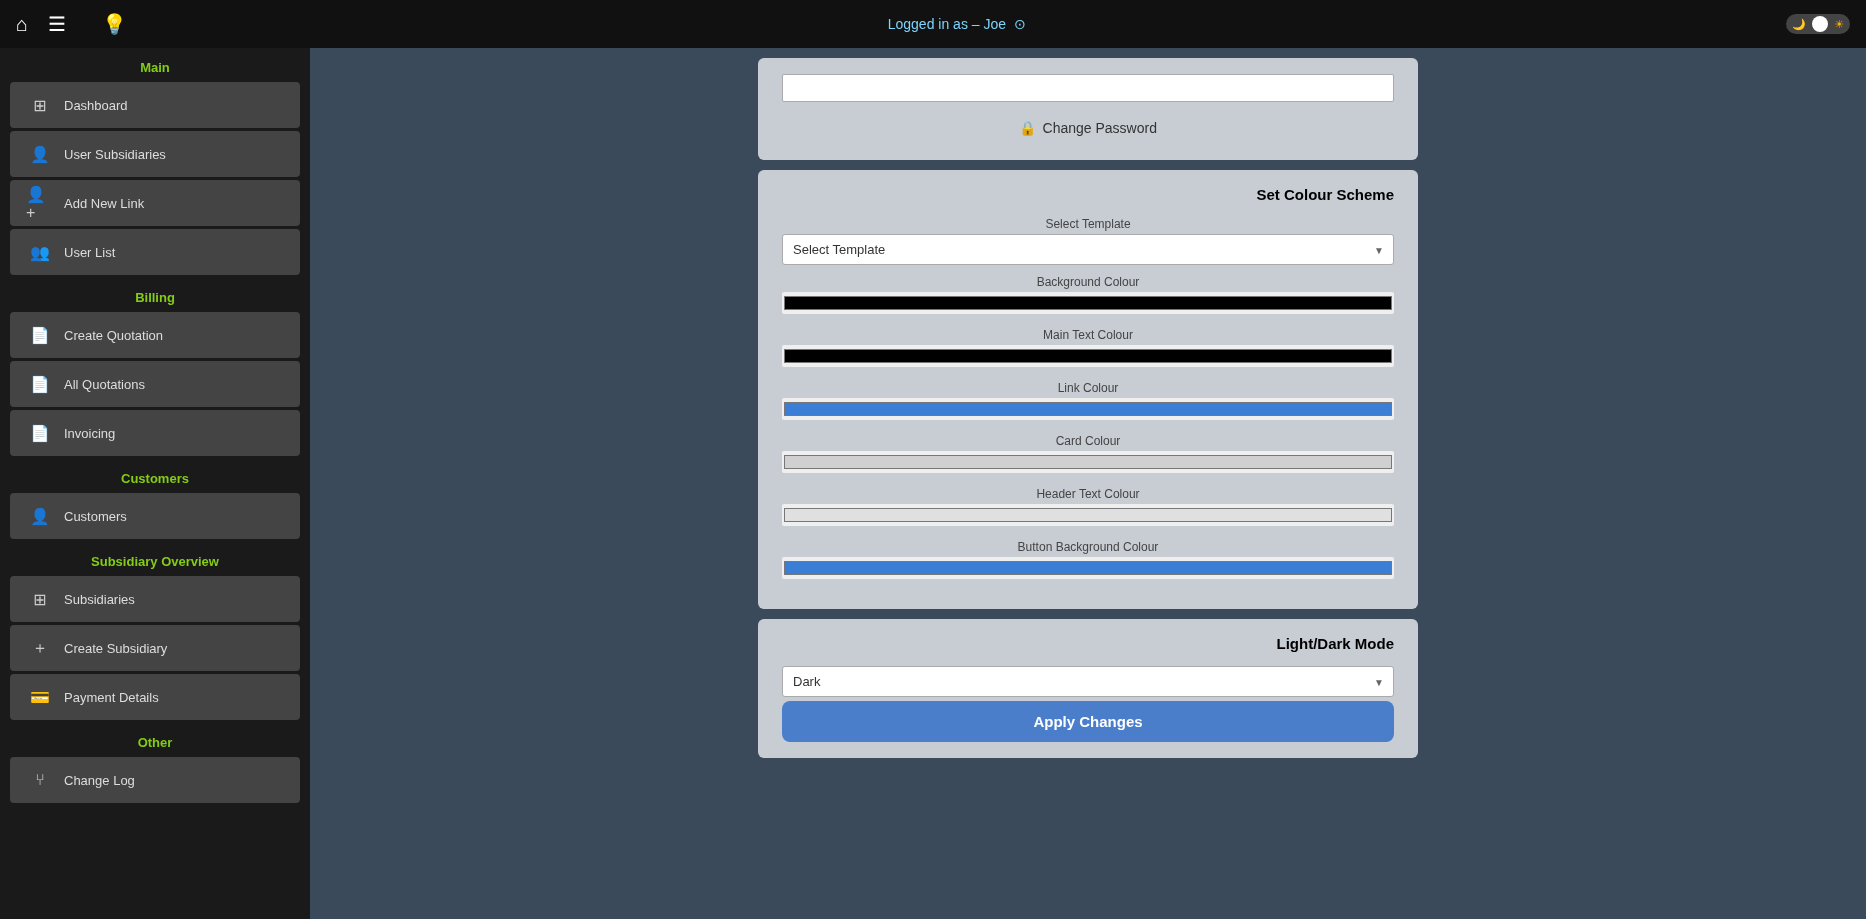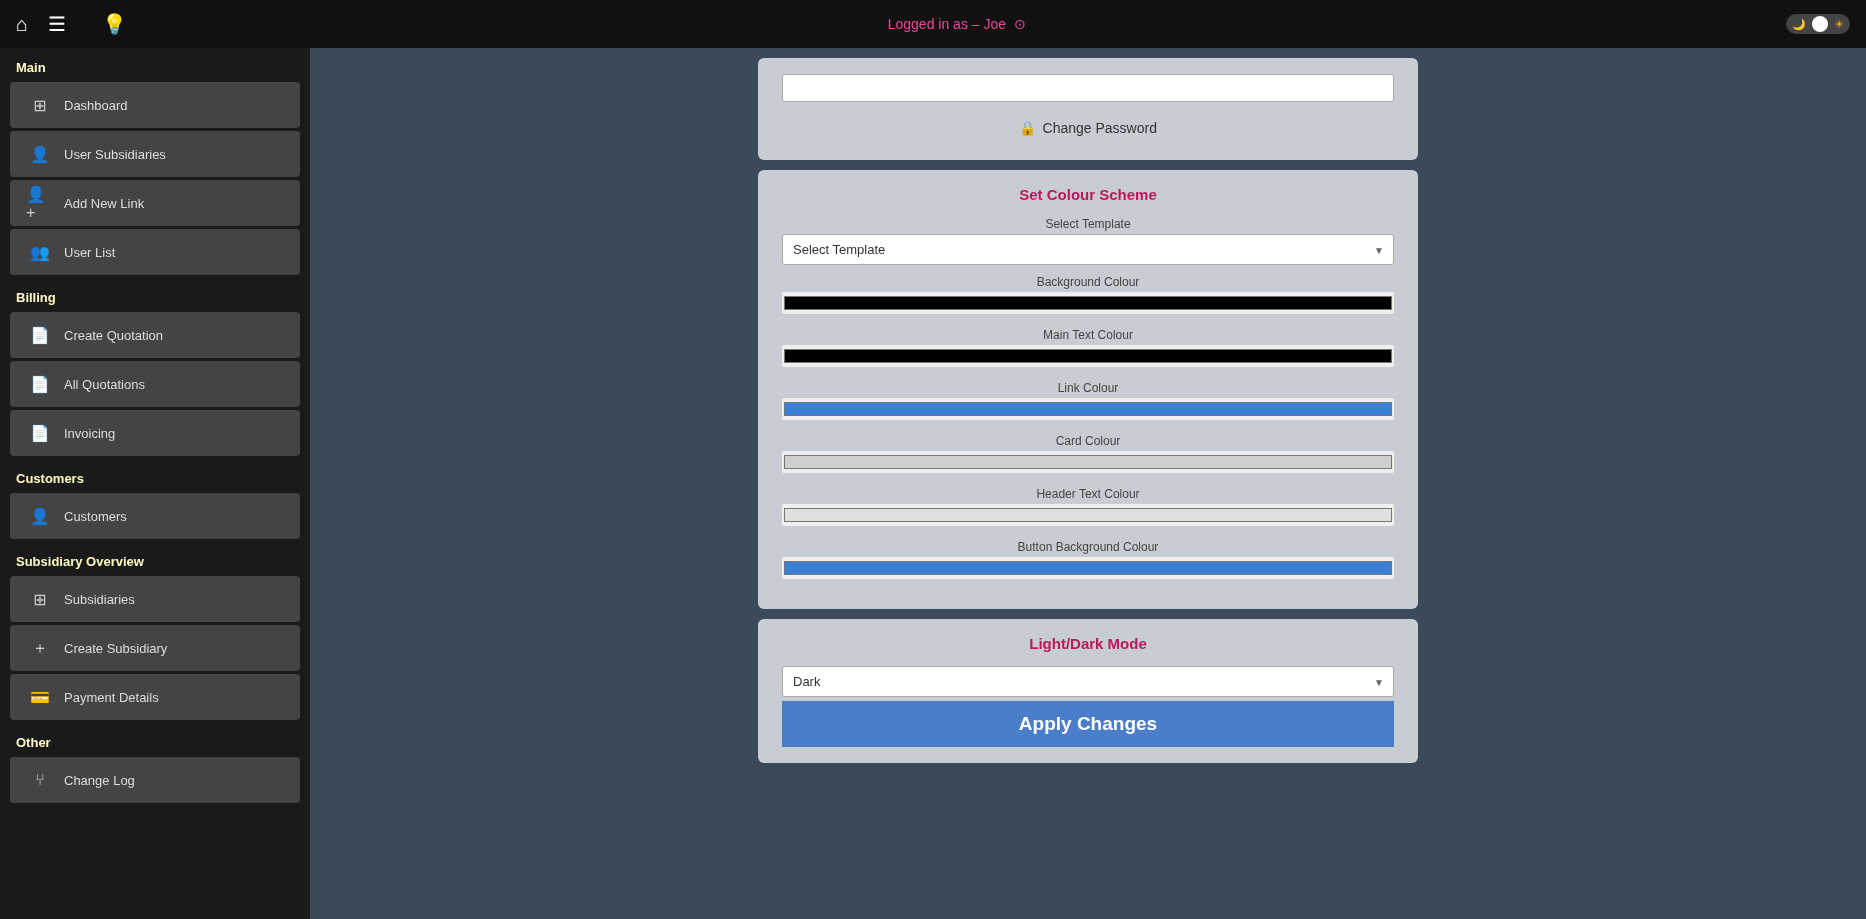--- a/index.html
+++ b/index.html
@@ -18,21 +18,21 @@
       top: 0; left: 0; right: 0;
       height: 48px;
       background: #111;
       display: flex;
       align-items: center;
       justify-content: space-between;
       padding: 0 16px;
       z-index: 100;
     }
     .topbar-left { display: flex; align-items: center; gap: 20px; }
-    .topbar-center { color: #ec4899; font-size: 14px; }
+    .topbar-center { color: #7dd3fc; font-size: 14px; }
     .topbar-right { display: flex; align-items: center; gap: 8px; }
 
     .home-icon { color: #fff; font-size: 20px; cursor: pointer; }
     .menu-icon { color: #fff; font-size: 20px; cursor: pointer; }
     .bulb-icon { color: #f0c040; font-size: 20px; cursor: pointer; margin-left: 16px; }
 
     .toggle-switch {
       display: flex;
       align-items: center;
       background: #444;
@@ -53,24 +53,25 @@
     
     .sidebar {
       width: 310px;
       background: #1a1a1a;
       padding-top: 48px;
       flex-shrink: 0;
       overflow-y: auto;
       height: 919px;
     }
     .sidebar-section-label {
-      color: #fef9c3;
+      color: #84cc16;
       font-size: 13px;
       padding: 12px 16px 4px 16px;
       font-weight: bold;
+      text-align: center;
     }
     .sidebar-item {
       display: flex;
       align-items: center;
       gap: 10px;
       padding: 9px 16px;
       margin: 3px 10px;
       border-radius: 4px;
       background: #444;
       cursor: pointer;
@@ -104,25 +105,25 @@
 
     
     .card {
       background: #c8cdd4;
       border-radius: 6px;
       padding: 16px 24px;
       margin-bottom: 10px;
       color: #333;
     }
     .card-title {
-      text-align: center;
+      text-align: right;
       font-size: 15px;
       font-weight: bold;
       margin-bottom: 14px;
-      color: #be185d;
+      color: #000000;
     }
 
     .change-password-bar {
       display: flex;
       align-items: center;
       justify-content: center;
       font-size: 14px;
       color: #333;
       gap: 6px;
       padding: 8px 0;
@@ -173,22 +174,22 @@
       pointer-events: none;
     }
 
     
     .apply-btn {
       width: 100%;
       padding: 12px;
       background: #4a7ecb;
       color: #fff;
       border: none;
-      border-radius: 0;
-      font-size: 19px;
+      border-radius: 8px;
+      font-size: 15px;
       font-weight: bold;
       cursor: pointer;
       margin-top: 4px;
     }
 
     
     .footer {
       text-align: center;
       color: #aaa;
       font-size: 12px;

